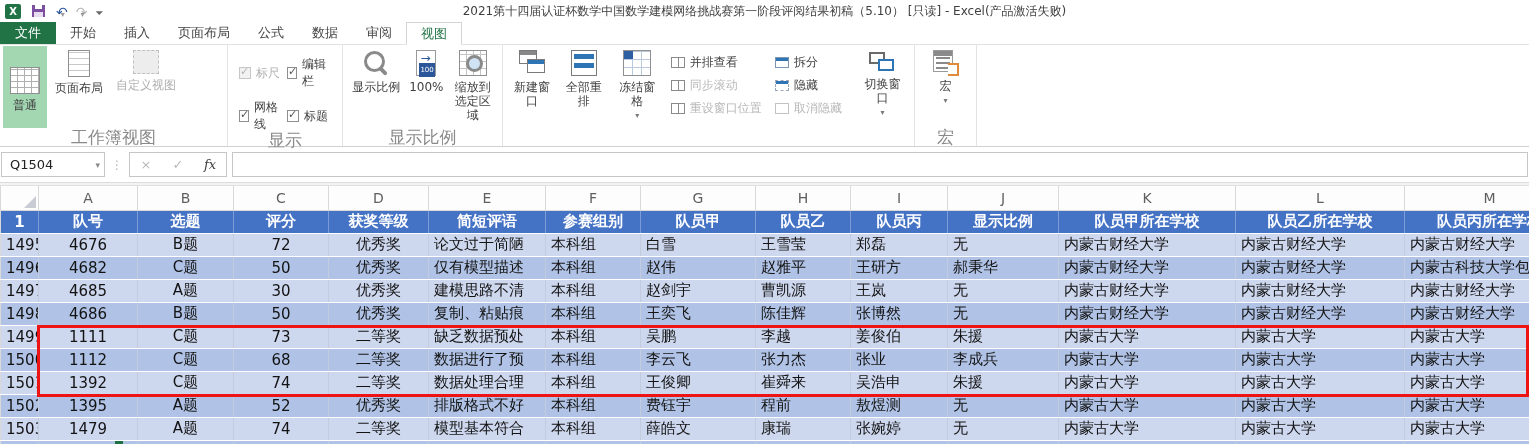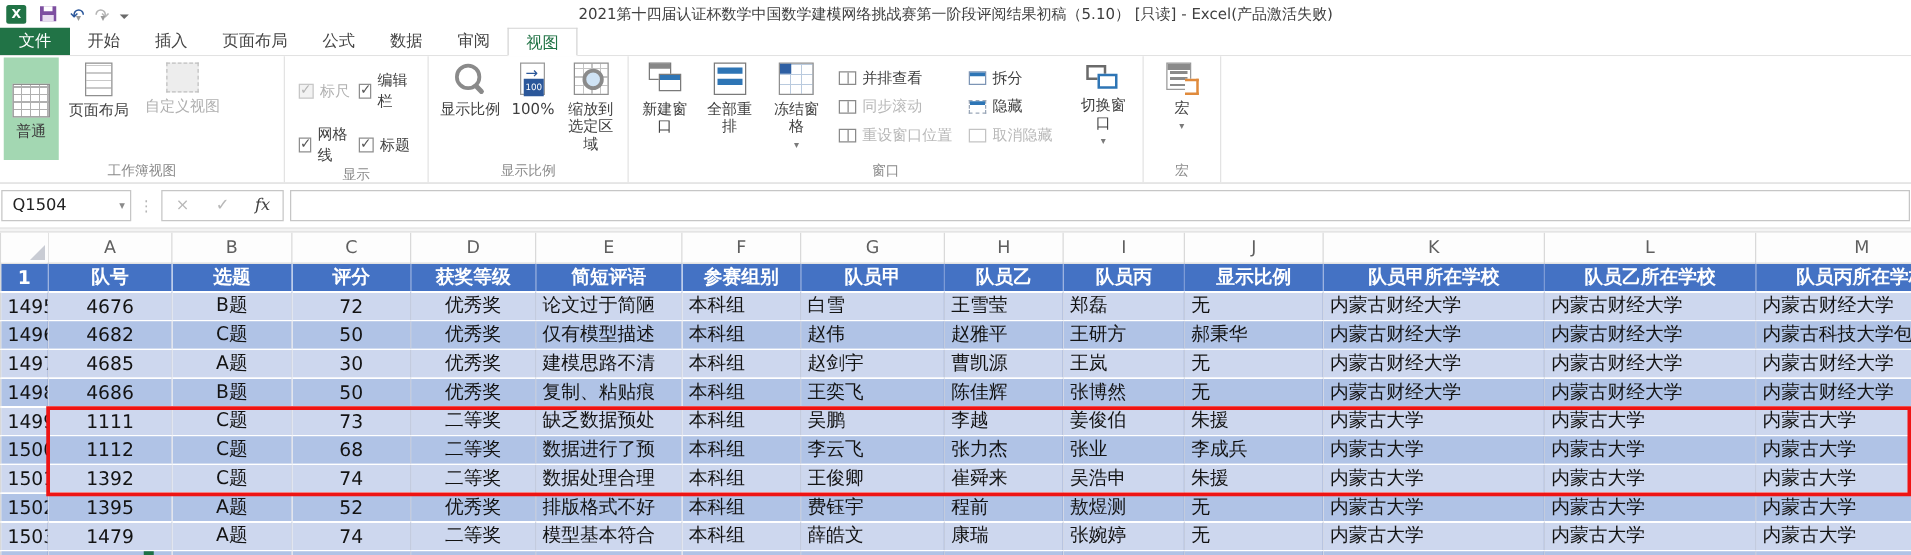--- a/index.html
+++ b/index.html
@@ -25,21 +25,21 @@
   .file-tab { background:#217346; color:#fff; font-size:13px; padding:0 15px; display:flex; align-items:center; }
   .tabs { display:flex; }
   .tab { font-size:13px; color:#444; padding:0 14px; display:flex; align-items:center; cursor:default; }
   .tab.active { color:#217346; background:#fff; border:1px solid #d4d4d4; border-bottom:1px solid #fff;
     margin-bottom:-1px; }
 
   
   .ribbon { height:102px; background:#fff; border-bottom:1px solid #d1d1d1; display:flex; }
   .rgroup { display:flex; flex-direction:column; border-right:1px solid #e3e3e3; padding:1px 3px 0; }
   .rgroup-body { flex:1; display:flex; align-items:flex-start; }
-  .rgroup-label { height:16px; line-height:14px; text-align:center; font-size:11px; color:#8a8a8a; }
+  .rgroup-label { height:16px; line-height:14px; text-align:center; font-size:17px; color:#8a8a8a; }
   .bigbtn { display:flex; flex-direction:column; align-items:center; justify-content:flex-start;
     font-size:12px; color:#3f3f3f; padding:4px 5px 0; line-height:14px; text-align:center; height:82px; }
   .bigbtn.sel { background:#a3d7b2;justify-content:center; }
   .bigbtn.disabled { color:#b0b0b0; }
   .bigbtn .drop { font-size:8px; color:#7a7a7a; margin-top:1px; }
   .icon-grid { width:30px; height:27px; border:1px solid #8f8f8f; margin-bottom:4px; background:#fff;
     background-image:repeating-linear-gradient(0deg,transparent 0 5px,#b0b0b0 5px 6px),
                      repeating-linear-gradient(90deg,transparent 0 6px,#b0b0b0 6px 7px); }
   .icon-page { width:22px; height:27px; border:1px solid #8f8f8f; margin:0 auto 4px; background:#fff;
     background-image:repeating-linear-gradient(0deg,transparent 0 5px,#c9c9c9 5px 6px); }
@@ -273,21 +273,20 @@
       </div>
       <div class="bigbtn" style="width:64px; margin-left:6px">
         <span class="icon-switch">
             <i class="f"></i>
             <i class="g"></i>
           </span>
         <span>切换窗口</span>
         <span class="drop">▾</span>
       </div>
     </div>
-    <div class="rgroup-label">窗口</div>
   </div>
 
   <div class="rgroup" style="width:62px">
     <div class="rgroup-body" style="justify-content:center">
       <div class="bigbtn" style="width:50px">
         <span class="icon-macro">
             <span class="doc"></span>
             <span class="brk"></span>
           </span>
         <span>宏</span>

